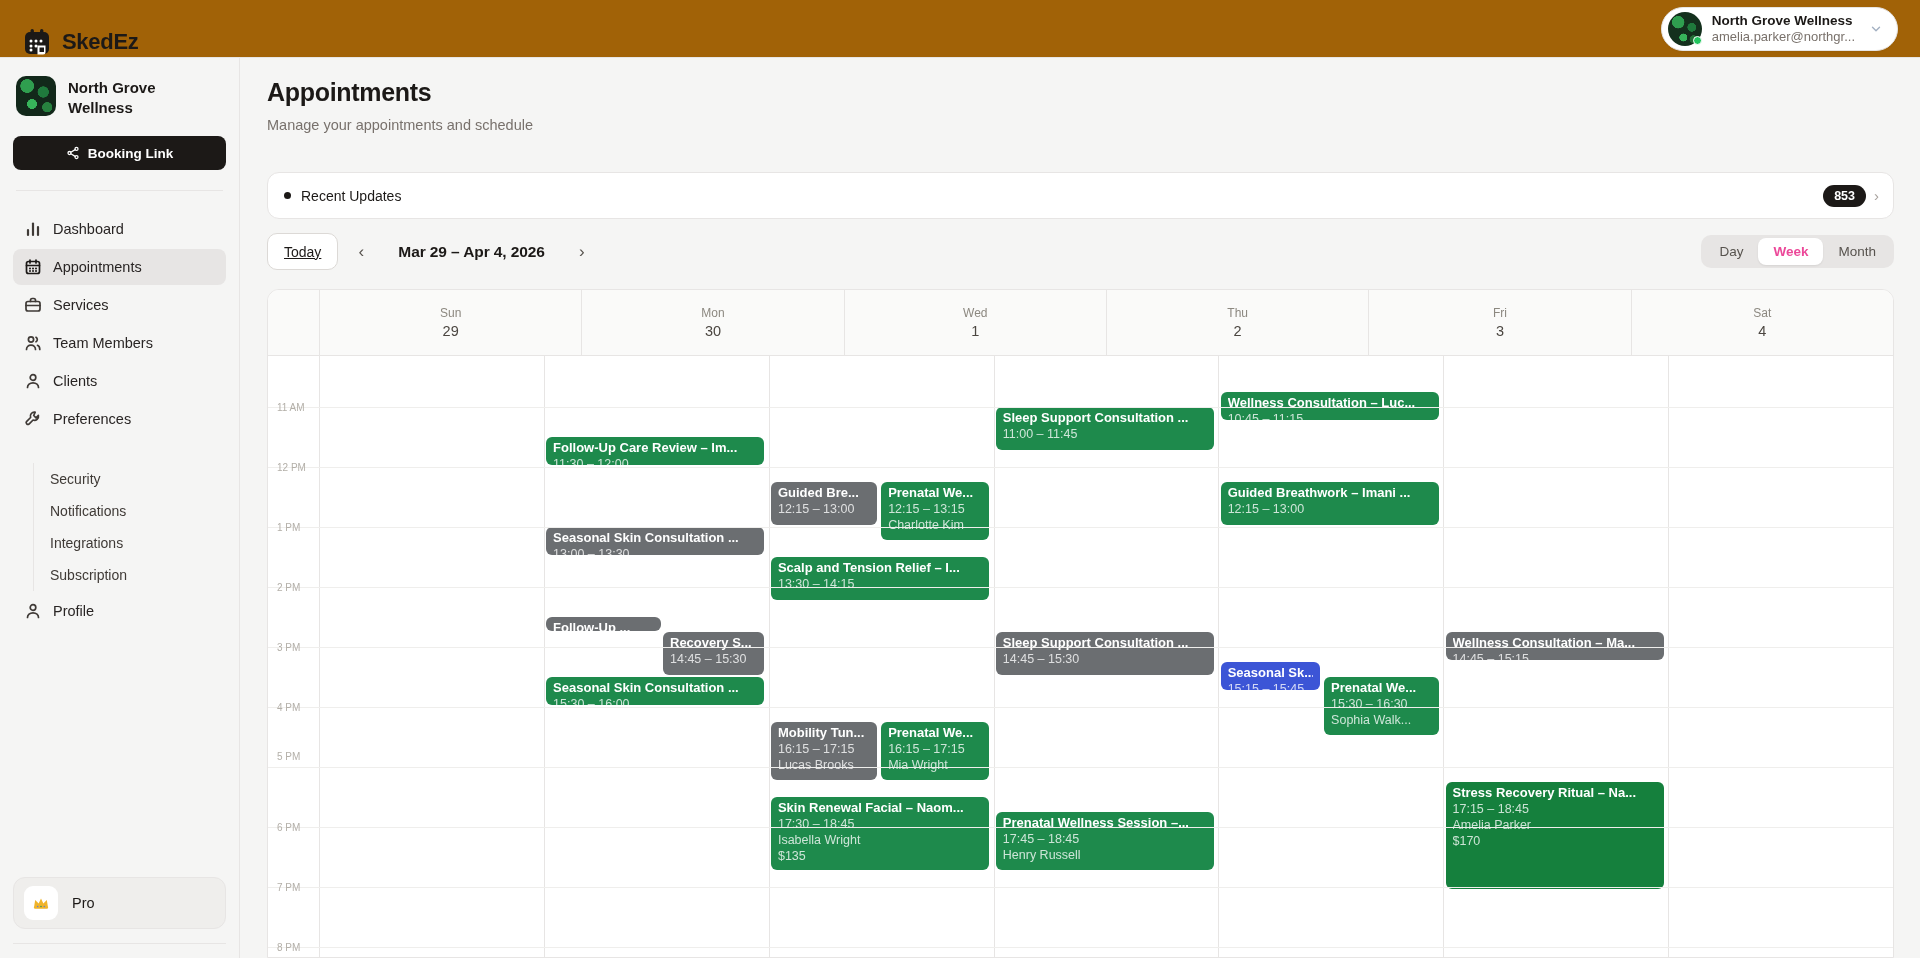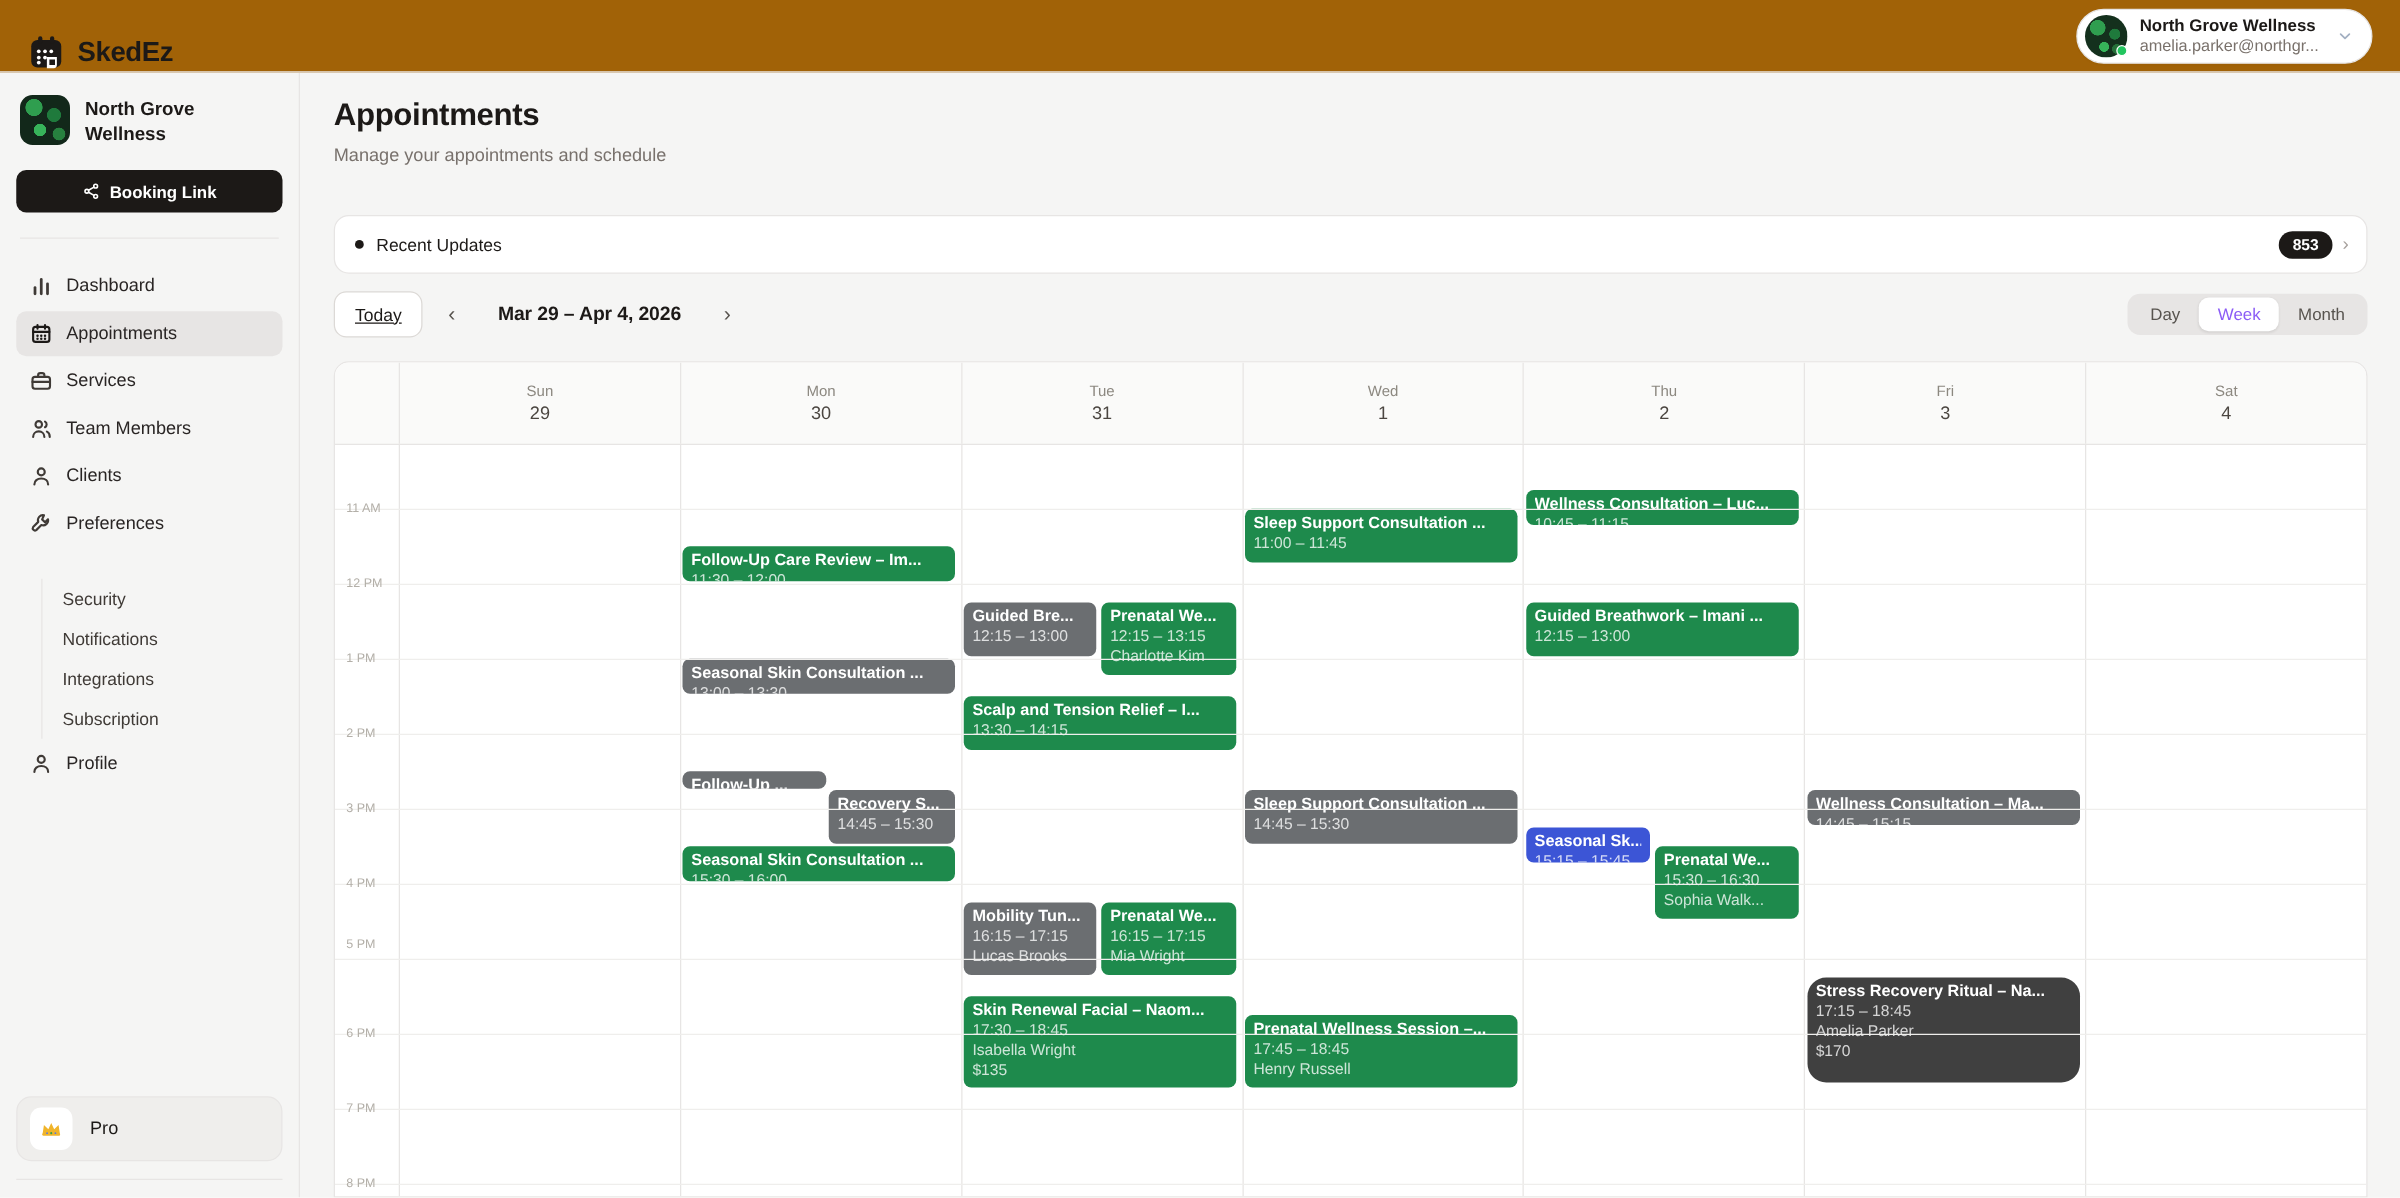--- a/index.html
+++ b/index.html
@@ -75,21 +75,21 @@
   .toolbar { margin-top:14px; display:flex; align-items:center; }
   .today-btn { height:37px; padding:0 16px; background:#fff; border:1px solid #dcd9d6;
     border-radius:10px; font-size:14px; font-weight:500; cursor:pointer;
     font-family:"Liberation Sans", sans-serif; color:#1c1917;text-decoration:underline; }
   .nav-arrow { width:34px; height:34px; border:none; background:transparent; color:#57534e;
     font-size:17px; cursor:pointer; margin:0 6px; font-family:"Liberation Sans", sans-serif; }
   .range-label { font-size:15.5px; font-weight:700; margin:0 14px; letter-spacing:-0.1px; }
   .seg { margin-left:auto; background:#e7e5e4; border-radius:10px; padding:3px; display:flex; }
   .seg button { border:none; background:transparent; padding:6px 15px; font-size:13.5px;
     color:#57534e; border-radius:8px; cursor:pointer; font-family:"Liberation Sans", sans-serif; }
-  .seg button.active { background:#fff; color:#8b5cf6; font-weight:400;
+  .seg button.active { background:#fff; color:#ec4899; font-weight:700;
     box-shadow:0 1px 2px rgba(0,0,0,.08); }
 
   
   .cal-card { margin-top:19px; background:#fff; border:1px solid #e7e5e4;
     border-radius:12px 12px 0 0; flex:1; display:flex; flex-direction:column; overflow:hidden; }
   .cal-days { height:66px; background:#fafaf9; border-bottom:1px solid #e7e5e4;
     display:flex; flex:0 0 66px; }
   .gutter-spacer { width:51px; flex:0 0 51px; }
   .day-head { flex:1; border-left:1px solid #e7e5e4; display:flex; flex-direction:column;
     align-items:center; justify-content:center; gap:3px; }
@@ -295,24 +295,20 @@
         <div class="gutter-spacer"></div>
       <div class="day-head">
             <span class="day-name">Sun</span>
             <span class="day-num">29</span>
           </div>
           <div class="day-head">
             <span class="day-name">Mon</span>
             <span class="day-num">30</span>
           </div>
           <div class="day-head">
-            <span class="day-name">Tue</span>
-            <span class="day-num">31</span>
-          </div>
-          <div class="day-head">
             <span class="day-name">Wed</span>
             <span class="day-num">1</span>
           </div>
           <div class="day-head">
             <span class="day-name">Thu</span>
             <span class="day-num">2</span>
           </div>
           <div class="day-head">
             <span class="day-name">Fri</span>
             <span class="day-num">3</span>
@@ -417,21 +413,21 @@
                 <div class="ev-title">Prenatal We...</div>
                 <div class="ev-sub">15:30 – 16:30</div>
                 <div class="ev-sub">Sophia Walk...</div>
               </div>
             </div>
             <div class="day-col" style="left: 71.4286%; width: 14.2857%;">
               <div class="event" style="top: 276px; height: 28px; left: 1%; width: 97%; background: rgb(107, 110, 113);">
                 <div class="ev-title">Wellness Consultation – Ma...</div>
                 <div class="ev-sub">14:45 – 15:15</div>
               </div>
-              <div class="event" style="top: 426px; height: 84px; left: 1%; width: 97%; background: #404040; border-radius: 15px;">
+              <div class="event" style="top: 426px; height: 107px; left: 1%; width: 97%; background: #15803d;">
                 <div class="ev-title">Stress Recovery Ritual – Na...</div>
                 <div class="ev-sub">17:15 – 18:45</div>
                 <div class="ev-sub">Amelia Parker</div>
                 <div class="ev-sub">$170</div>
               </div>
             </div>
             <div class="day-col" style="left: 85.7143%; width: 14.2857%;"></div>
           </div>
       <div class="hline" style="top: 51px;"></div>
           <span class="time-label" style="top: 51px;">11 AM</span>

